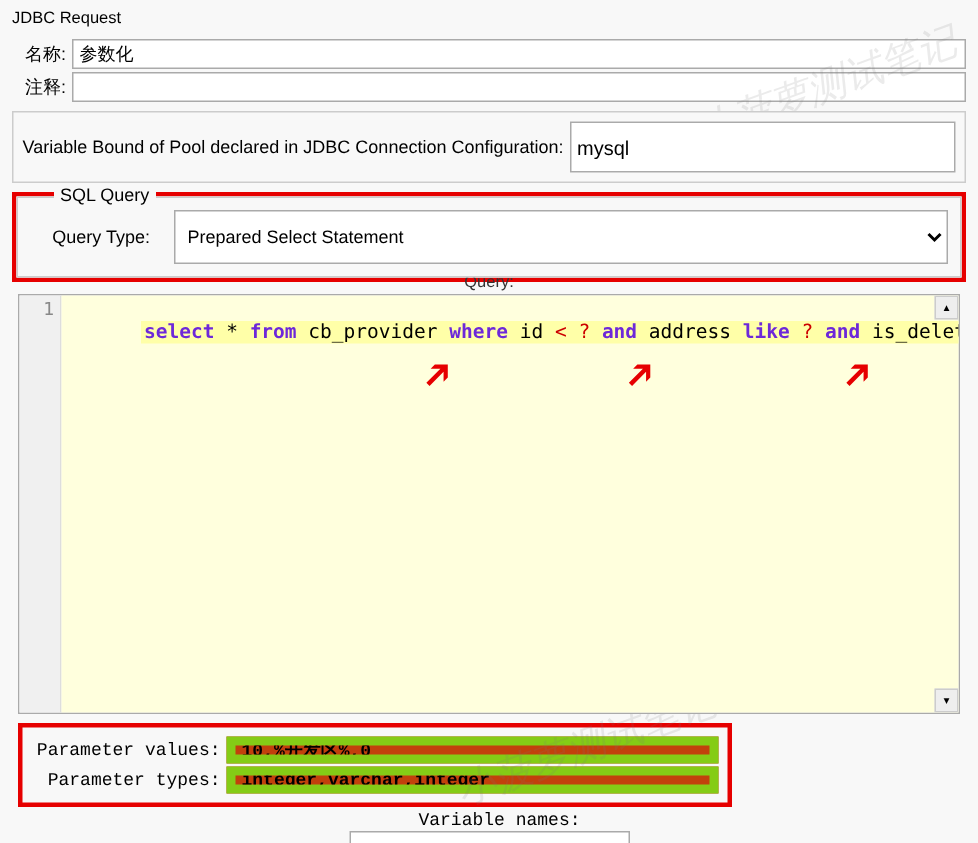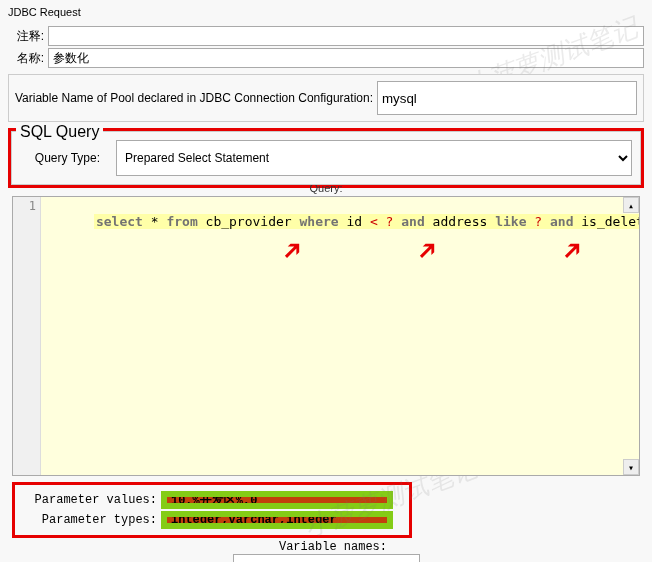--- a/index.html
+++ b/index.html
@@ -89,24 +89,24 @@
     padding: 0;
   }
   .sql-query-wrap {
     border: 1px solid #ccc;
     position: relative;
     background: #f8f8f8;
   }
   .sql-legend {
     position: absolute;
     top: -9px;
-    left: 4px;
+    left: 24px;
     background: #f8f8f8;
     padding: 0 4px;
-    font-size: 16px;
+    font-size: 12px;
   }
   .qt-row {
     display: flex;
     align-items: center;
     padding: 8px 8px;
     gap: 16px;
   }
   .qt-lbl { text-align: right; min-width: 80px; }
   .qt-sel {
     flex: 1;
@@ -145,21 +145,21 @@
     flex: 1;
     background: #ffffdd;
     font-family: Consolas, monospace;
     font-size: 13px;
     padding: 2px 6px;
     position: relative;
     white-space: pre;
     overflow: hidden;
   }
   .code-line { background: #ffffa8; padding: 0 2px; }
-  .kw { color: #737373; font-weight: bold; }
+  .kw { color: #6d28d9; font-weight: bold; }
   .star { color: #000; }
   .ident { color: #000000; }
   .op { color: #c00; }
   .scroll-up {
     position: absolute;
     top: 0; right: 0;
     width: 16px; height: 16px;
     background: #eee;
     border: 1px solid #ccc;
     display: flex; align-items: center; justify-content: center;
@@ -182,23 +182,23 @@
     transform: rotate(-45deg);
     pointer-events: none;
   }
   .arr1 { top: 32px; left: 240px; }
   .arr2 { top: 32px; left: 375px; }
   .arr3 { top: 32px; left: 520px; }
 
   .redbox2 {
     border: 3px solid #e60000;
     margin: 2px 4px;
-    padding: 4px 16px;
-    background: #f8f8f8;
-    width: 400px;
+    padding: 4px 6px;
+    background: #f8f8f8;
+    width: 476px;
   }
   .param-row {
     display: flex;
     align-items: center;
     margin: 2px 0;
   }
   .param-lbl {
     min-width: 130px;
     text-align: right;
     padding-right: 4px;
@@ -239,31 +239,31 @@
 
 <div class="watermark wm1">小菠萝测试笔记</div>
 <div class="watermark wm2">小菠萝测试笔记</div>
 <div class="watermark wm3">小菠萝测试笔记</div>
 <div class="watermark wm4">小菠萝测试笔记</div>
 
 <div class="panel">
   <div class="title">JDBC Request</div>
 
   <div class="row">
+    <span class="lbl">名称:</span>
+    <input class="txt" value="参数化" style="">
+  </div>
+  <div class="row">
     <span class="lbl">注释:</span>
     <input class="txt" value="" style="">
   </div>
-  <div class="row">
-    <span class="lbl">名称:</span>
-    <input class="txt" value="参数化" style="">
-  </div>
 
   <div class="fieldset">
     <div class="pool-row">
-      <span class="pool-lbl">Variable Name of Pool declared in JDBC Connection Configuration:</span>
+      <span class="pool-lbl">Variable Bound of Pool declared in JDBC Connection Configuration:</span>
       <input class="pool-inp" value="mysql" style="">
     </div>
   </div>
 
   <div class="redbox1">
     <div class="sql-query-wrap">
       <span class="sql-legend">SQL Query</span>
       <div class="qt-row">
         <span class="qt-lbl">Query Type:</span>
         <select class="qt-sel">

